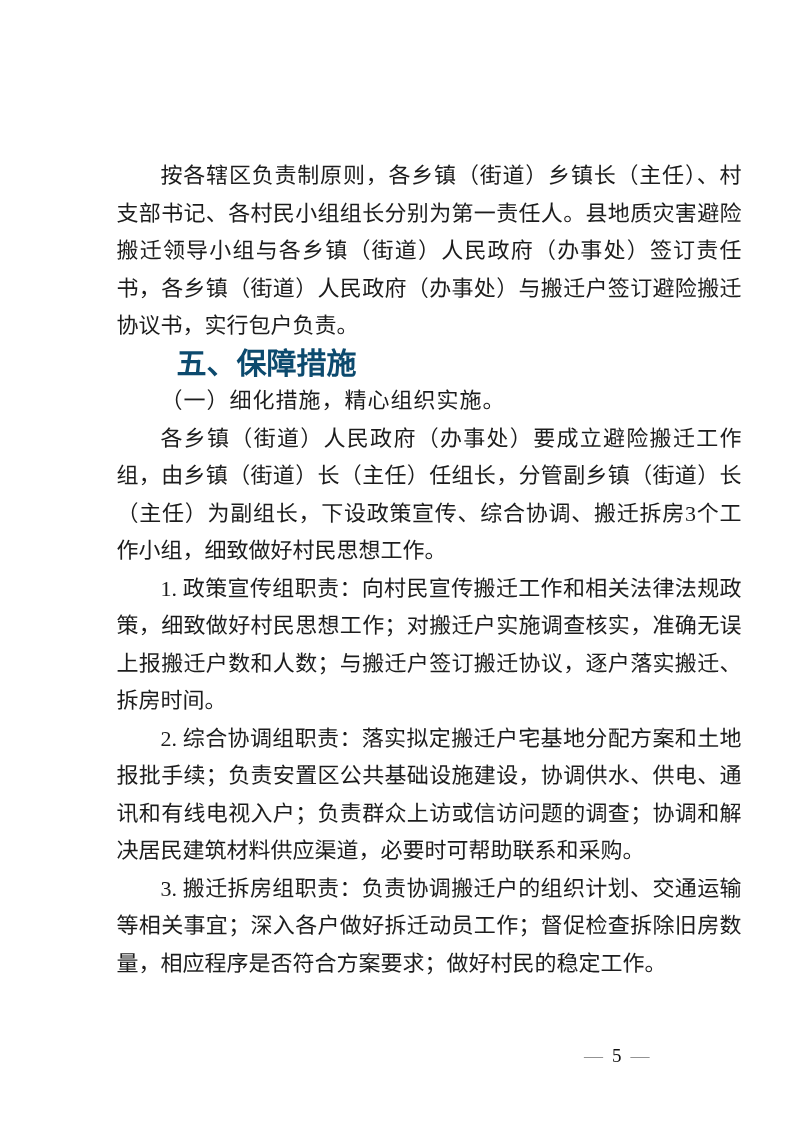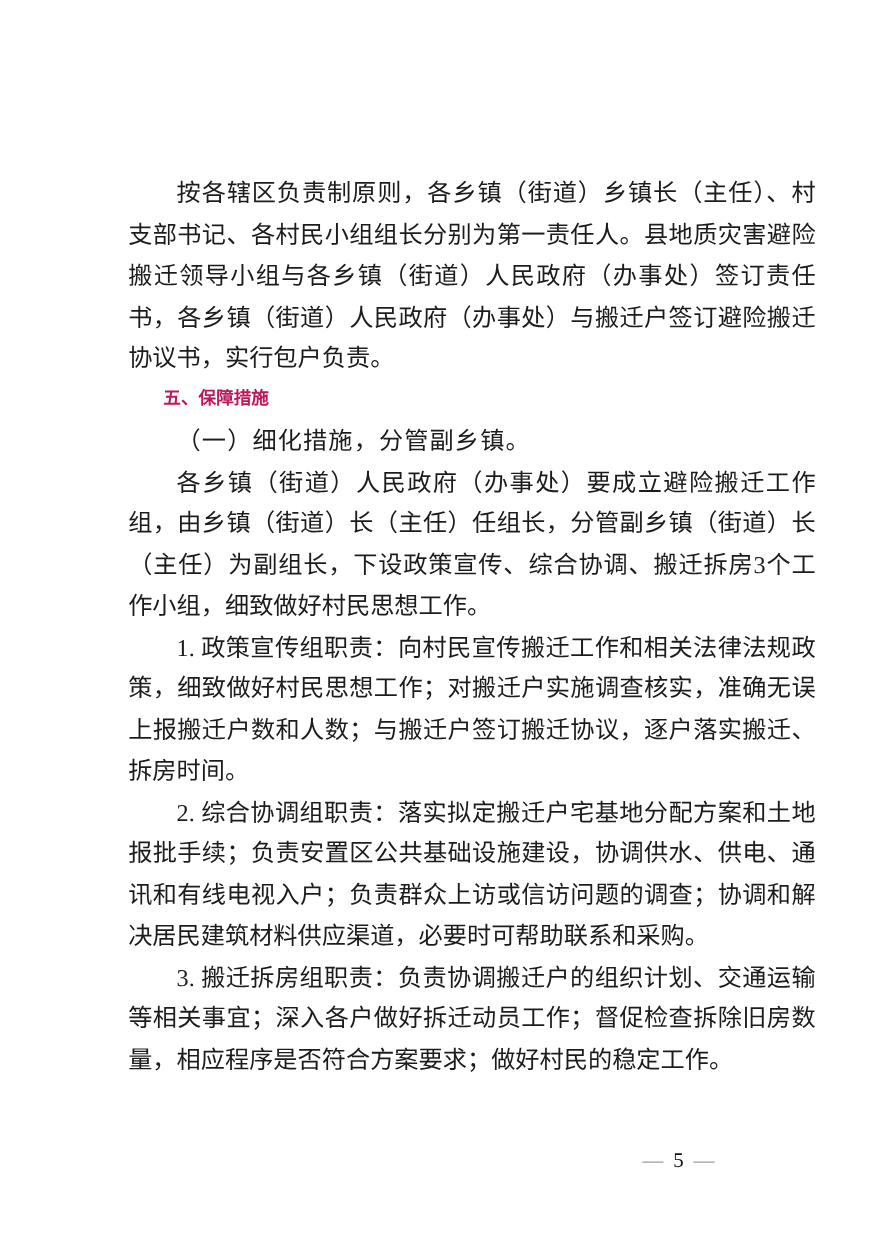--- a/index.html
+++ b/index.html
@@ -27,25 +27,25 @@
     text-align: justify;
     text-justify: inter-character;
   }
   .content p {
     margin: 0;
     text-indent: 2em;
   }
   .section-heading {
     margin: 0;
     text-indent: 2em;
-    font-family: Liberation Mono, monospace;
+    font-family: Liberation Serif, serif;
     font-weight: 700;
-    font-size: 16px;
+    font-size: 30px;
     line-height: 37.5px;
-    color: #be185d;
+    color: #0c4a6e;
     text-align: left;
   }
   .subsection-heading {
     
     font-family: "Liberation Serif", "DejaVu Serif", serif;
     letter-spacing: 1px;
   }
   .page-footer {
     position: absolute;
     top: 1028px;
@@ -68,21 +68,21 @@
 <body>
 
 <div class="page">
 
   <main class="content">
 
     <p>按各辖区负责制原则，各乡镇（街道）乡镇长（主任）、村支部书记、各村民小组组长分别为第一责任人。县地质灾害避险搬迁领导小组与各乡镇（街道）人民政府（办事处）签订责任书，各乡镇（街道）人民政府（办事处）与搬迁户签订避险搬迁协议书，实行包户负责。</p>
 
     <h2 class="section-heading">五、保障措施</h2>
 
-    <p class="subsection-heading">（一）细化措施，分管副乡镇。</p>
+    <p class="subsection-heading">（一）细化措施，精心组织实施。</p>
 
     <p>各乡镇（街道）人民政府（办事处）要成立避险搬迁工作组，由乡镇（街道）长（主任）任组长，分管副乡镇（街道）长（主任）为副组长，下设政策宣传、综合协调、搬迁拆房3个工作小组，细致做好村民思想工作。</p>
 
     <p>1. 政策宣传组职责：向村民宣传搬迁工作和相关法律法规政策，细致做好村民思想工作；对搬迁户实施调查核实，准确无误上报搬迁户数和人数；与搬迁户签订搬迁协议，逐户落实搬迁、拆房时间。</p>
 
     <p>2. 综合协调组职责：落实拟定搬迁户宅基地分配方案和土地报批手续；负责安置区公共基础设施建设，协调供水、供电、通讯和有线电视入户；负责群众上访或信访问题的调查；协调和解决居民建筑材料供应渠道，必要时可帮助联系和采购。</p>
 
     <p>3. 搬迁拆房组职责：负责协调搬迁户的组织计划、交通运输等相关事宜；深入各户做好拆迁动员工作；督促检查拆除旧房数量，相应程序是否符合方案要求；做好村民的稳定工作。</p>
 
   </main>

